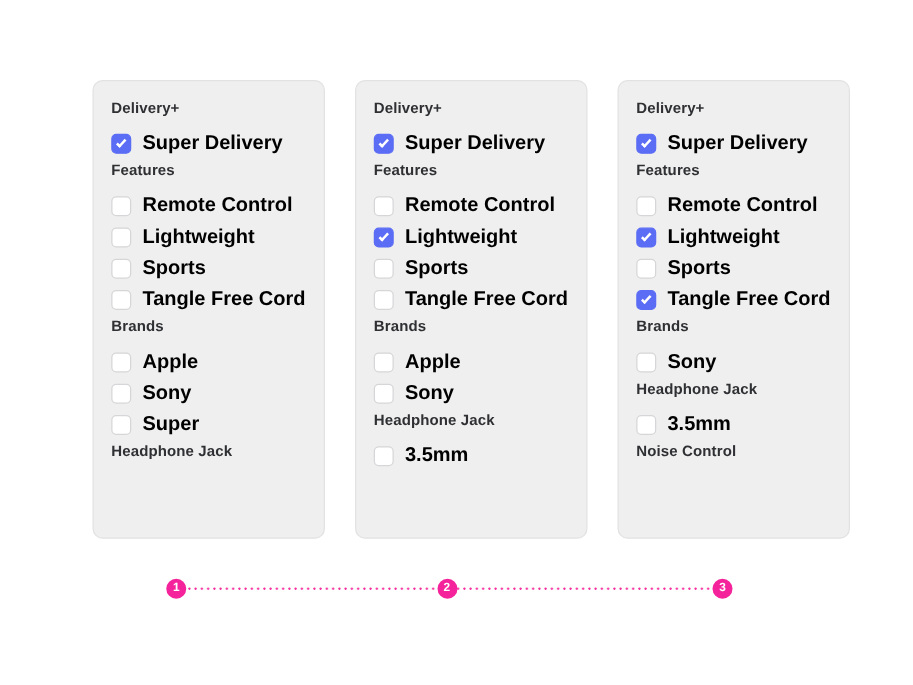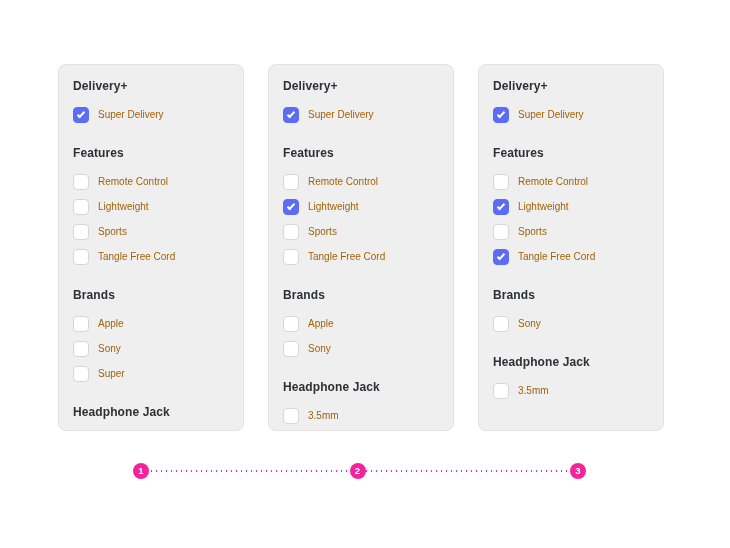--- a/index.html
+++ b/index.html
@@ -18,21 +18,21 @@
 
   #stage {
     position: relative;
     width: 730px;
     height: 548px;
   }
 
   
   .panels-row {
     position: absolute;
-    left: 46px;
+    left: 62px;
     top: 64px;
     display: flex;
     gap: 24px;
     padding-left: 12px;
   }
 
   .filter-panel {
     width: 186px;
     height: 367px;
     background: #efefef;
@@ -55,21 +55,21 @@
     font-size: 12px;
     font-weight: bold;
     color: #2f3033;
     letter-spacing: 0.1px;
     line-height: 15px;
     margin: 0 0 8px 0;
     white-space: nowrap;
   }
 
   .group + .group {
-    margin-top: 19px;
+    margin-top: 2px;
   }
 
   .opt-row {
     display: flex;
     align-items: center;
     height: 25px;
     gap: 9px;
   }
 
   .cbox {
@@ -96,24 +96,25 @@
     top: 2.3px;
     width: 4px;
     height: 8px;
     border: solid #ffffff;
     border-width: 0 2px 2px 0;
     transform: rotate(43deg);
     box-sizing: border-box;
   }
 
   .opt-label {
-    font-size: 10px;
-    color: #a16207;
+    font-size: 16px;
+    color: #000000;
     line-height: 16px;
     white-space: nowrap;
+    font-weight: bold;
   }
 
   
   .stepper {
     position: absolute;
     left: 133px;
     top: 463px;
     width: 453px;
     height: 16px;
   }
@@ -286,20 +287,23 @@
               <span class="opt-label">Sony</span>
             </div>
           </div>
           <div class="group">
             <div class="group-title">Headphone Jack</div>
             <div class="opt-row">
               <span class="cbox"></span>
               <span class="opt-label">3.5mm</span>
             </div>
           </div>
+          <div class="group">
+            <div class="group-title">Noise Control</div>
+          </div>
         </div>
       </div>
     </div>
 
   <div class="stepper">
     <div class="step-line"></div>
     <div class="step-dot s1">1</div>
     <div class="step-dot s2">2</div>
     <div class="step-dot s3">3</div>
   </div>

